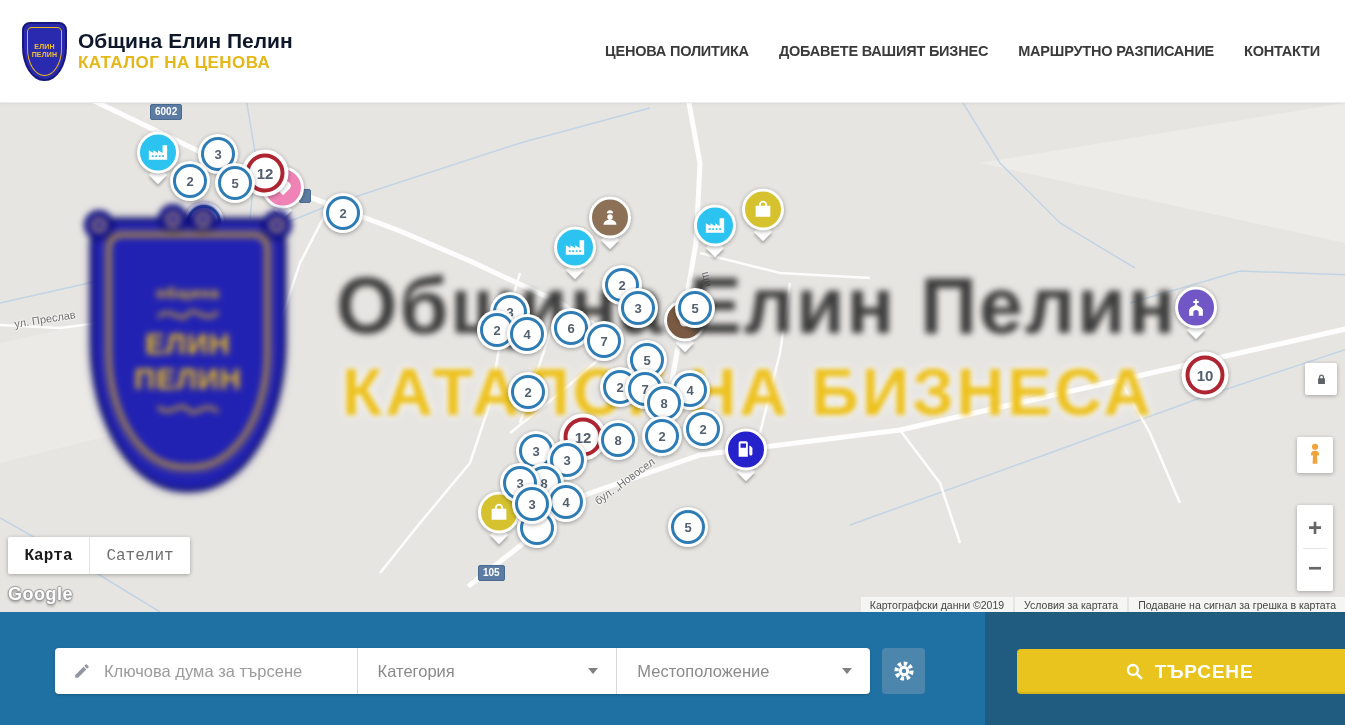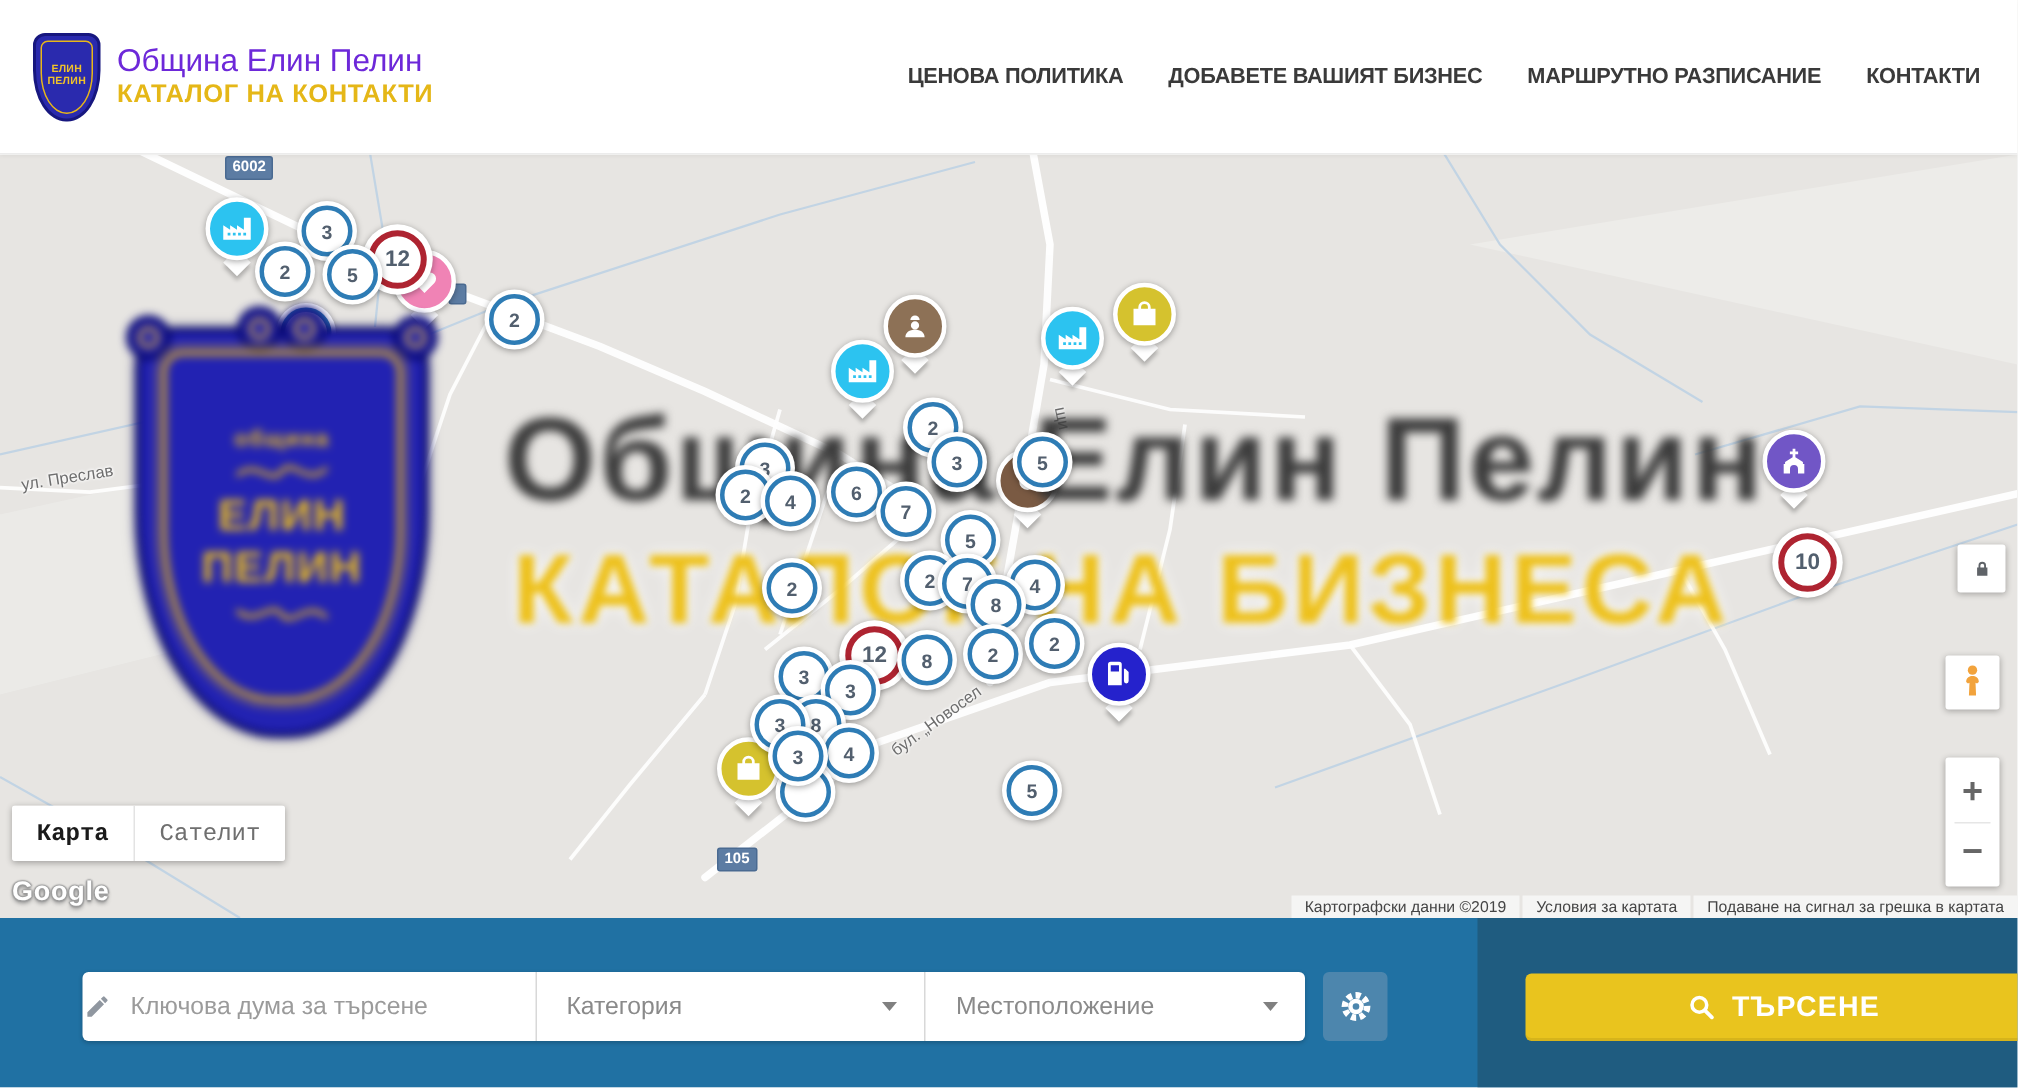--- a/index.html
+++ b/index.html
@@ -14,21 +14,21 @@
     padding:0 25px 0 22px; z-index:40; }
   .logo { display:flex; align-items:center; gap:11px; cursor:pointer; }
   .logo-shield { position:relative; width:45px; height:59px; background:#2a2aae;
     border:2px solid #17177f; border-radius:8px 8px 22px 22px / 8px 8px 34px 34px;
     flex:0 0 auto; }
   .logo-shield .inner { position:absolute; inset:3px;
     border:1px solid #e8b719; border-radius:5px 5px 18px 18px / 5px 5px 28px 28px;
     display:flex; flex-direction:column; align-items:center; justify-content:center;
     color:#f0c22a; font-weight:bold; font-size:7px; line-height:8px; letter-spacing:.2px;
     text-align:center; }
-  .logo-text .t1 { font-size:21px; font-weight:normal; color:#6d28d9; line-height:24px; }
+  .logo-text .t1 { font-size:21px; font-weight:bold; color:#0f172a; line-height:24px; }
   .logo-text .t2 { font-size:17px; font-weight:bold; color:#e5b717; letter-spacing:.4px; line-height:20px; }
   #main-nav { margin-left:auto; display:flex; align-items:center; gap:30px; }
   .nav-item { font-size:14.5px; font-weight:bold; color:#3a3a3a; letter-spacing:-.2px;
     cursor:pointer; text-decoration:none; white-space:nowrap; }
 
   
   #map { position:absolute; left:0; top:103px; width:1345px; height:509px;
     background:#e7e5e2; overflow:hidden; cursor:grab; }
   #roads { position:absolute; left:0; top:0; z-index:1; }
   .street-label { position:absolute; z-index:2; font-size:11px; color:#6e6e6e;
@@ -115,21 +115,21 @@
 
   
   #searchbar { position:absolute; left:0; top:612px; width:1345px; height:113px;
     background:#2071a3; z-index:40; }
   #searchbar .dark-panel { position:absolute; left:985px; top:0; width:360px;
     height:113px; background:#1f5c80; }
   #search-pill { position:absolute; left:55px; top:36px; width:815px; height:46px;
     background:#fff; border-radius:4px; display:flex; align-items:stretch;
     box-shadow:0 1px 3px rgba(0,0,0,.2); }
   .pill-sep { width:1px; background:#d8d8d8; margin:0; }
-  #kw-sec { width:302px; display:flex; align-items:center; gap:13px; padding-left:1px; }
+  #kw-sec { width:302px; display:flex; align-items:center; gap:13px; padding-left:18px; }
   #kw-sec input { border:none; outline:none; flex:1; font-size:16.5px;
     font-family:"Liberation Sans",sans-serif; color:#444; min-width:0; }
   #kw-sec input::placeholder { color:#9b9b9b; opacity:1; }
   .dd-sec { display:flex; align-items:center; justify-content:space-between;
     padding:0 18px 0 20px; cursor:pointer; }
   #cat-sec { width:259px; } #loc-sec { width:253px; }
   .dd-label { font-size:16.5px; color:#8a8a8a; }
   .dd-arrow { width:0; height:0; border-left:5px solid transparent;
     border-right:5px solid transparent; border-top:6px solid #808080; }
   #gear-btn { position:absolute; left:882px; top:36px; width:43px; height:46px;
@@ -149,21 +149,21 @@
   <div id="header">
     <div class="logo">
       <div class="logo-shield">
         <div class="inner">
           <span>ЕЛИН</span>
           <span>ПЕЛИН</span>
         </div>
       </div>
       <div class="logo-text">
         <div class="t1">Община Елин Пелин</div>
-        <div class="t2">КАТАЛОГ НА КОНТАКТИ</div>
+        <div class="t2">КАТАЛОГ НА ЦЕНОВА</div>
       </div>
     </div>
     <nav id="main-nav">
         <a class="nav-item">ЦЕНОВА ПОЛИТИКА</a>
         <a class="nav-item">ДОБАВЕТЕ ВАШИЯТ БИЗНЕС</a>
         <a class="nav-item">МАРШРУТНО РАЗПИСАНИЕ</a>
         <a class="nav-item">КОНТАКТИ</a>
       </nav>
   </div>
 

